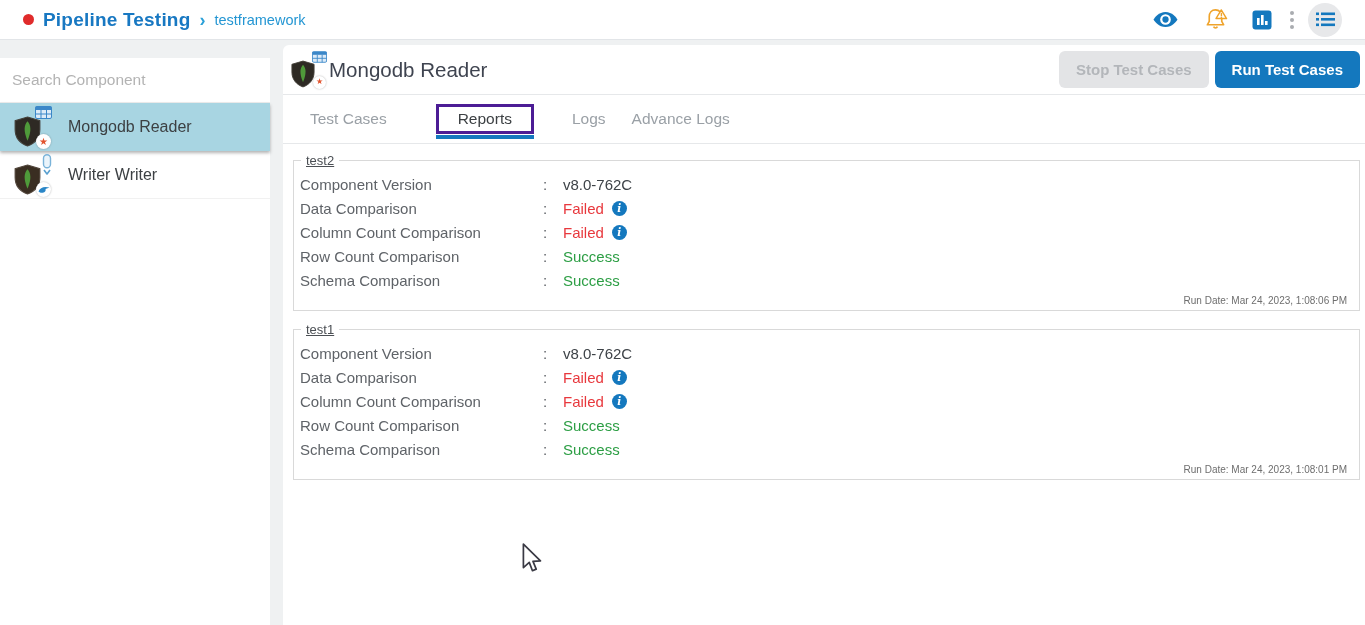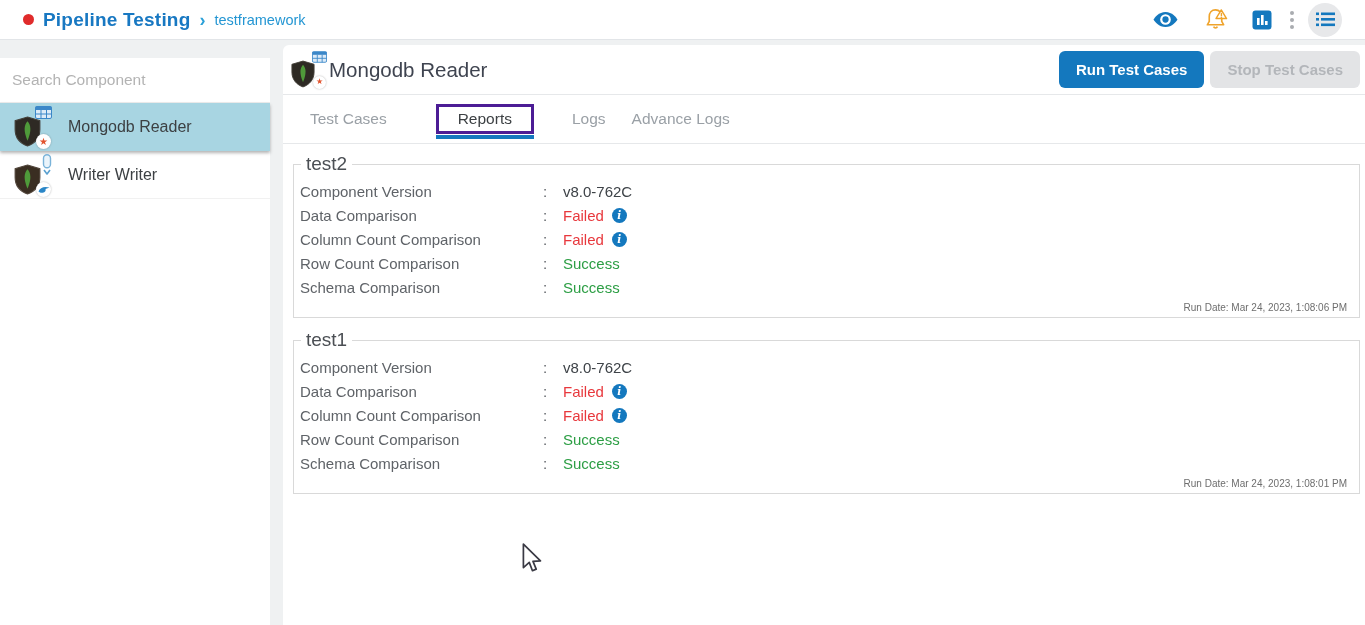--- a/index.html
+++ b/index.html
@@ -78,21 +78,21 @@
   .tab-t3 { margin-right: 26px; }
   .tab-active-wrap { position: relative; border: 3px solid #4c1d95; padding: 3px 19px;
     margin-right: 38px; }
   .tab.active { color: #3c4043; }
   .active-underline { position: absolute; left: -3px; right: -3px; bottom: -8px; height: 4px;
     background: #1478be; }
 
   
   .cards { padding: 9px 5px 0 10px; }
   fieldset.report-card { border: 1px solid #d9d9d9; margin: 0 0 11px 0; padding: 4px 10px 4px 6px; }
-  fieldset.report-card legend { font-size: 19px; color: #4b4f54; padding: 0 5px; margin-left: 1px; }
+  fieldset.report-card legend { font-size: 13px; color: #4b4f54; padding: 0 5px; margin-left: 1px; text-decoration: underline; }
   .row { display: grid; grid-template-columns: 243px 20px 1fr; align-items: center; height: 24px; }
   .row .label { font-size: 15px; color: #5f6368; }
   .row .colon { font-size: 15px; color: #5f6368; }
   .valwrap { display: flex; align-items: center; }
   .val { font-size: 15px; }
   .val.plain { color: #3e4348; }
   .val.failed { color: #e8383d; }
   .val.success { color: #2c9e44; }
   .info-icon { display: inline-flex; width: 15px; height: 15px; border-radius: 50%; background: #1478be;
     color: #fff; font-size: 10.5px; font-weight: 700; font-style: italic; align-items: center;
@@ -217,22 +217,22 @@
         <line x1="6" y1="4" x2="6" y2="12.5" stroke="#3b87c8"></line>
         <line x1="11.5" y1="4" x2="11.5" y2="12.5" stroke="#3b87c8"></line>
         <line x1="0.5" y1="8" x2="16.5" y2="8" stroke="#3b87c8"></line>
       </svg>
       <span class="badge-br">
         <span class="star-glyph" style="font-size:8px">★</span>
       </span>
     </span>
     <h1 class="page-title">Mongodb Reader</h1>
     <div class="btn-group">
+      <button class="btn disabled" disabled="">Stop Test Cases</button>
       <button class="btn primary">Run Test Cases</button>
-      <button class="btn disabled" disabled="">Stop Test Cases</button>
     </div>
   </div>
 
   <nav class="tabs-row">
     <span class="tab tab-t1">Test Cases</span>
     <span class="tab-active-wrap">
       <span class="tab active">Reports</span>
       <span class="active-underline"></span>
     </span>
     <span class="tab tab-t3">Logs</span>

